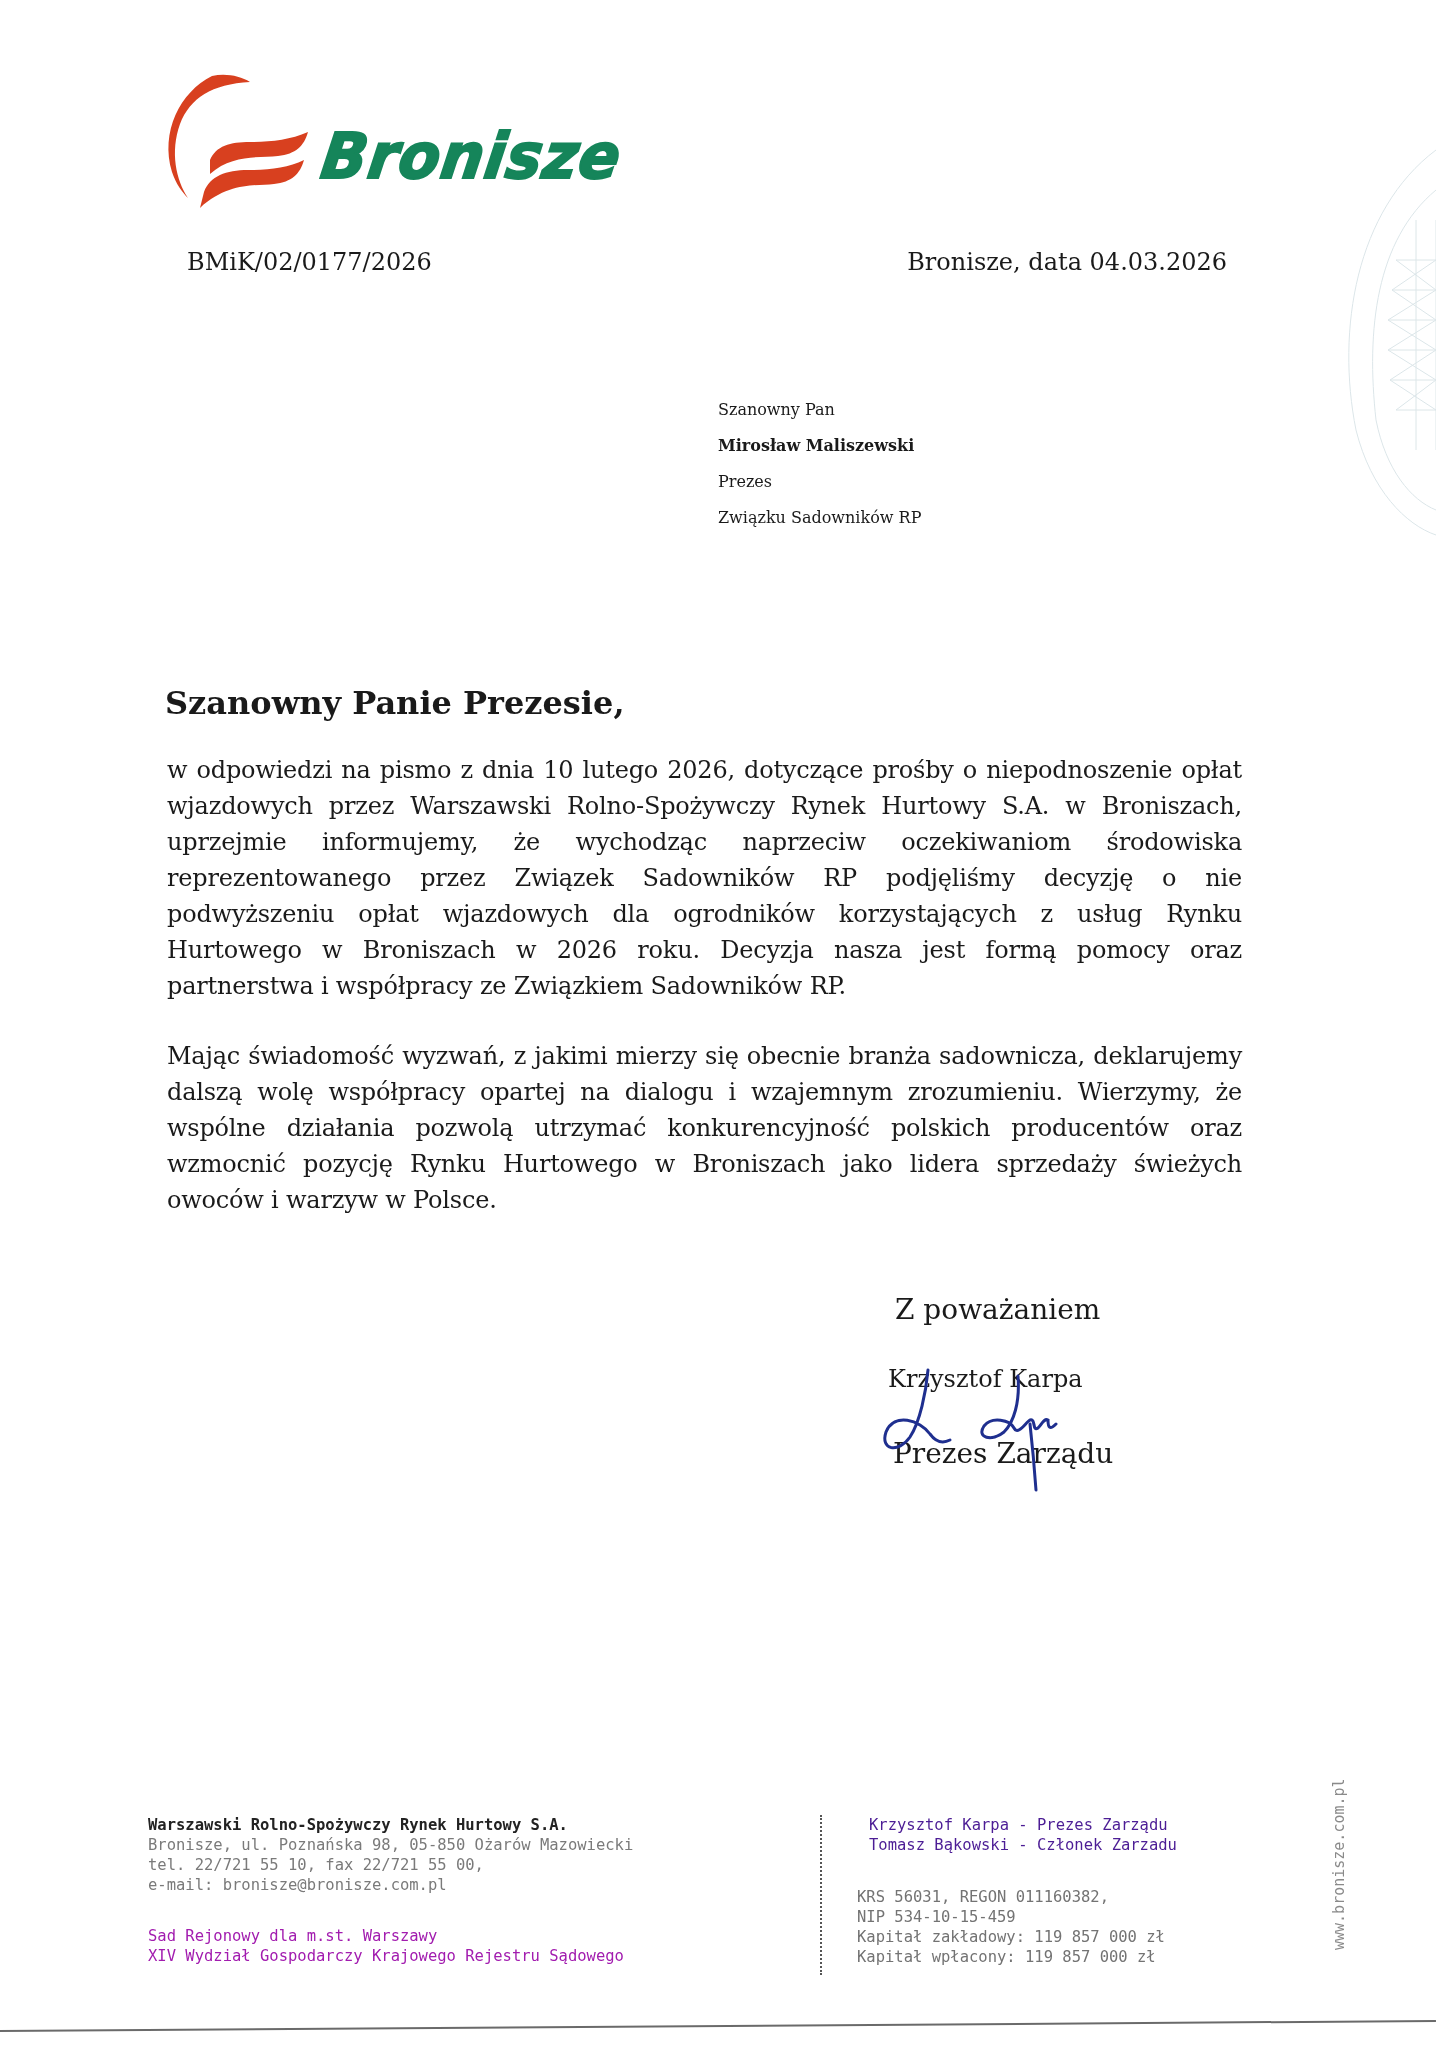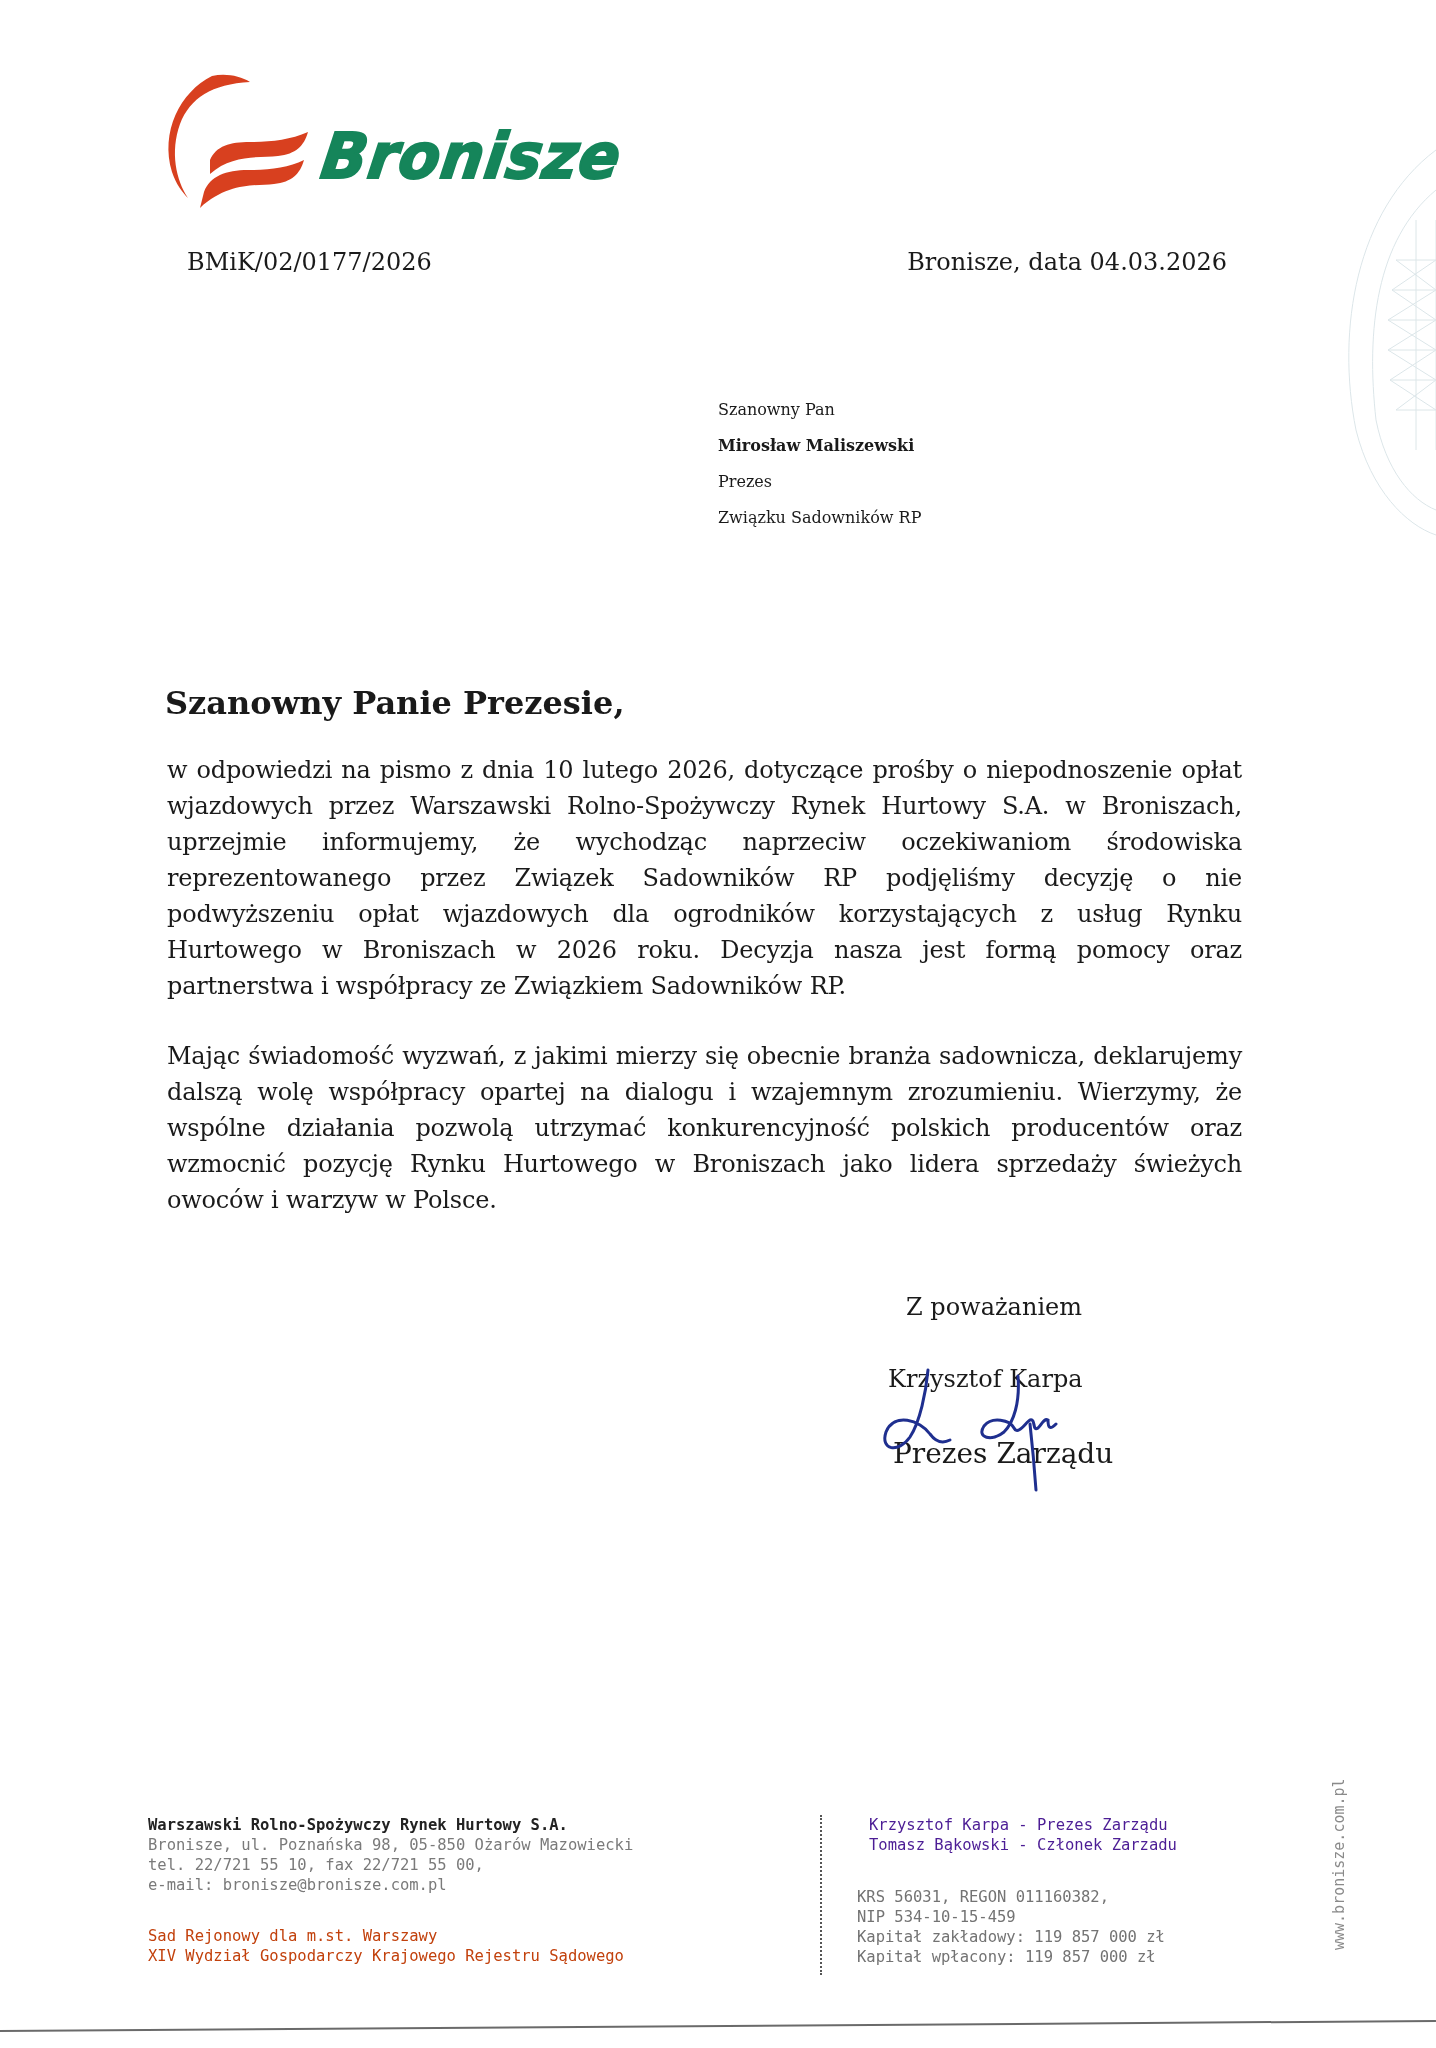--- a/index.html
+++ b/index.html
@@ -24,31 +24,31 @@
   #recipient { left: 718px; top: 392px; font-size: 16px; line-height: 36px; }
   #recipient .bold { font-weight: bold; }
 
   #salutation { left: 165px; top: 684px; font-size: 32px; font-weight: bold; }
 
   .para { left: 167px; width: 1075px; font-size: 24px; line-height: 36px; text-align: justify;
           text-align-last: left; letter-spacing: -0.2px; }
   #para1 { top: 752px; }
   #para2 { top: 1038px; }
 
-  #closing { left: 895px; top: 1293px; font-size: 24px; margin-left: 11px; }
+  #closing { left: 895px; top: 1293px; font-size: 28px; }
   #signer-name { left: 888px; top: 1365px; font-size: 24px; }
   #signer-title { left: 893px; top: 1437px; font-size: 28px; }
   #signature { left: 880px; top: 1362px; width: 220px; height: 135px; }
 
   
   .foot { font-family: "DejaVu Sans Mono", "Liberation Mono", monospace; font-size: 15.5px;
           line-height: 20px; white-space: pre; }
   #foot-left { left: 148px; top: 1815px; color: #7a7a7a; }
   #foot-left .company { color: #222; font-weight: bold; }
-  #foot-court { left: 148px; top: 1926px; color: #c2410c; }
+  #foot-court { left: 148px; top: 1926px; color: #a21caf; }
   #foot-sep { left: 820px; top: 1815px; height: 160px; border-left: 2px dotted #555; }
   #foot-right { left: 857px; top: 1815px; color: #4c1d95; margin-left: 12px; }
   #foot-reg { left: 857px; top: 1887px; color: #737373; }
   #foot-web { left: 1330px; top: 1950px; transform-origin: 0 0; transform: rotate(-90deg);
               font-family: "DejaVu Sans Mono", "Liberation Mono", monospace; font-size: 15px;
               color: #8a8a8a; white-space: nowrap; }
   #bottom-rule { left: 0; top: 2030px; width: 1436px; height: 0; border-top: 2px solid #6a6a6a;
                  transform: rotate(-0.4deg); transform-origin: 0 0; }
 </style>
 </head>

